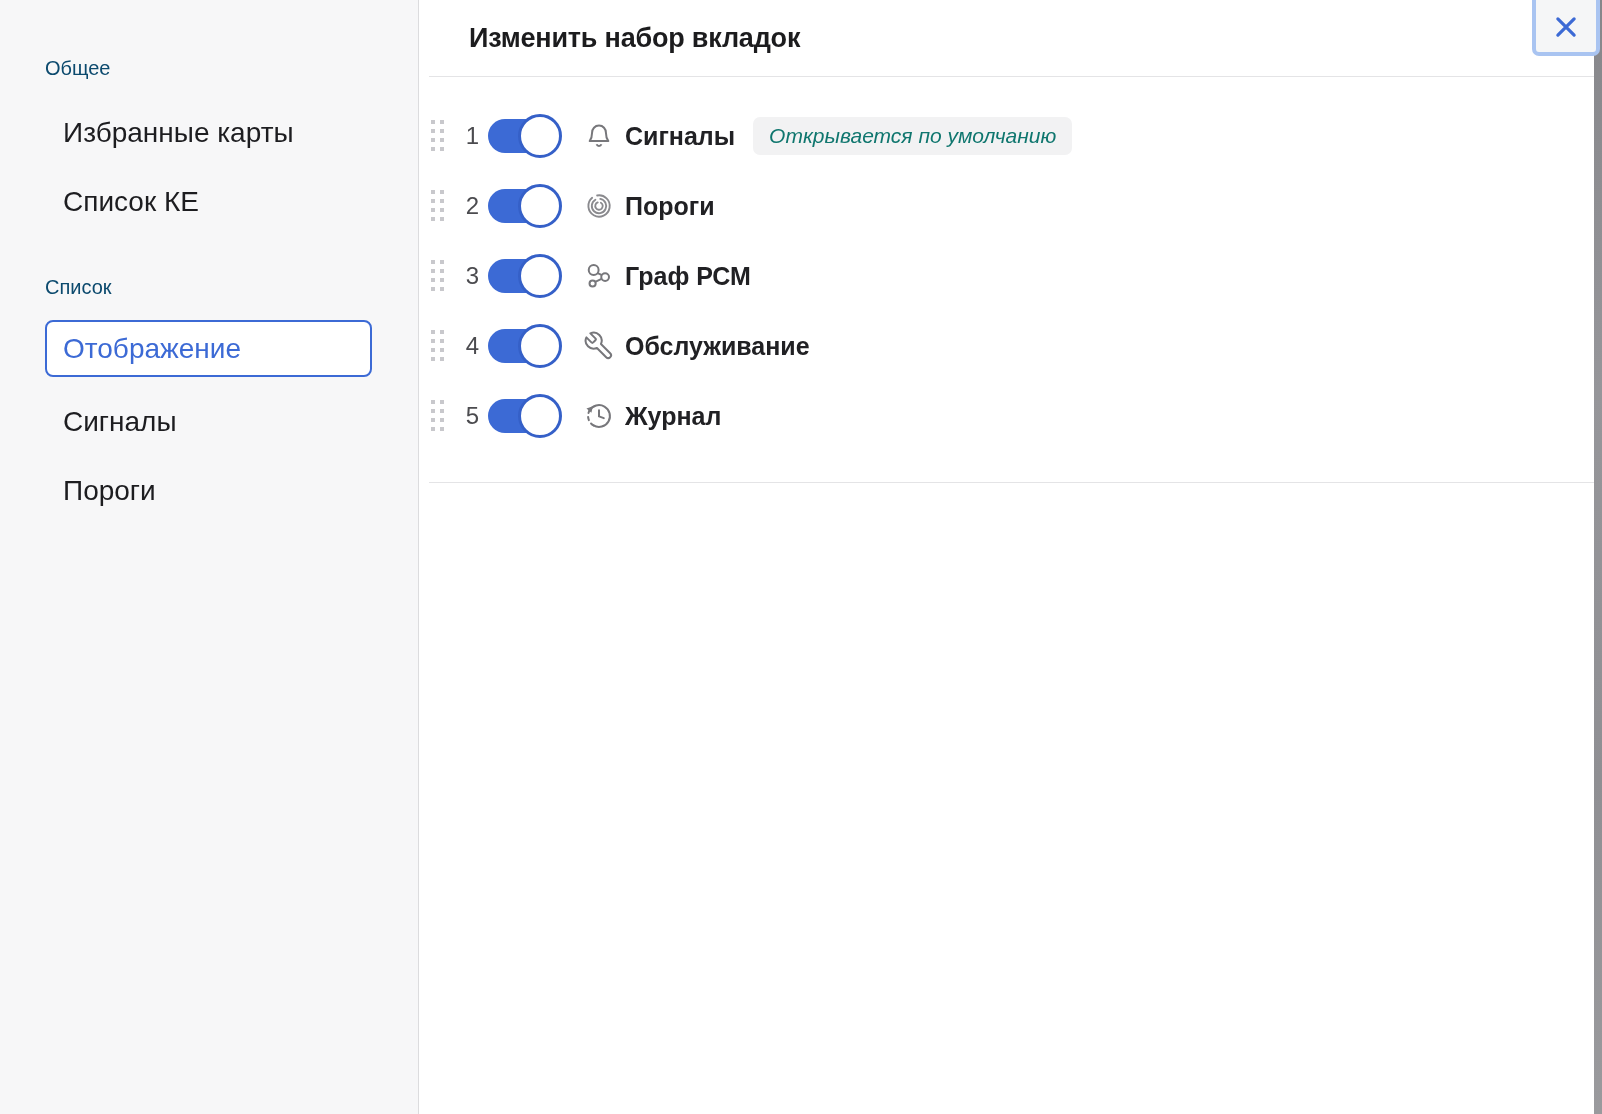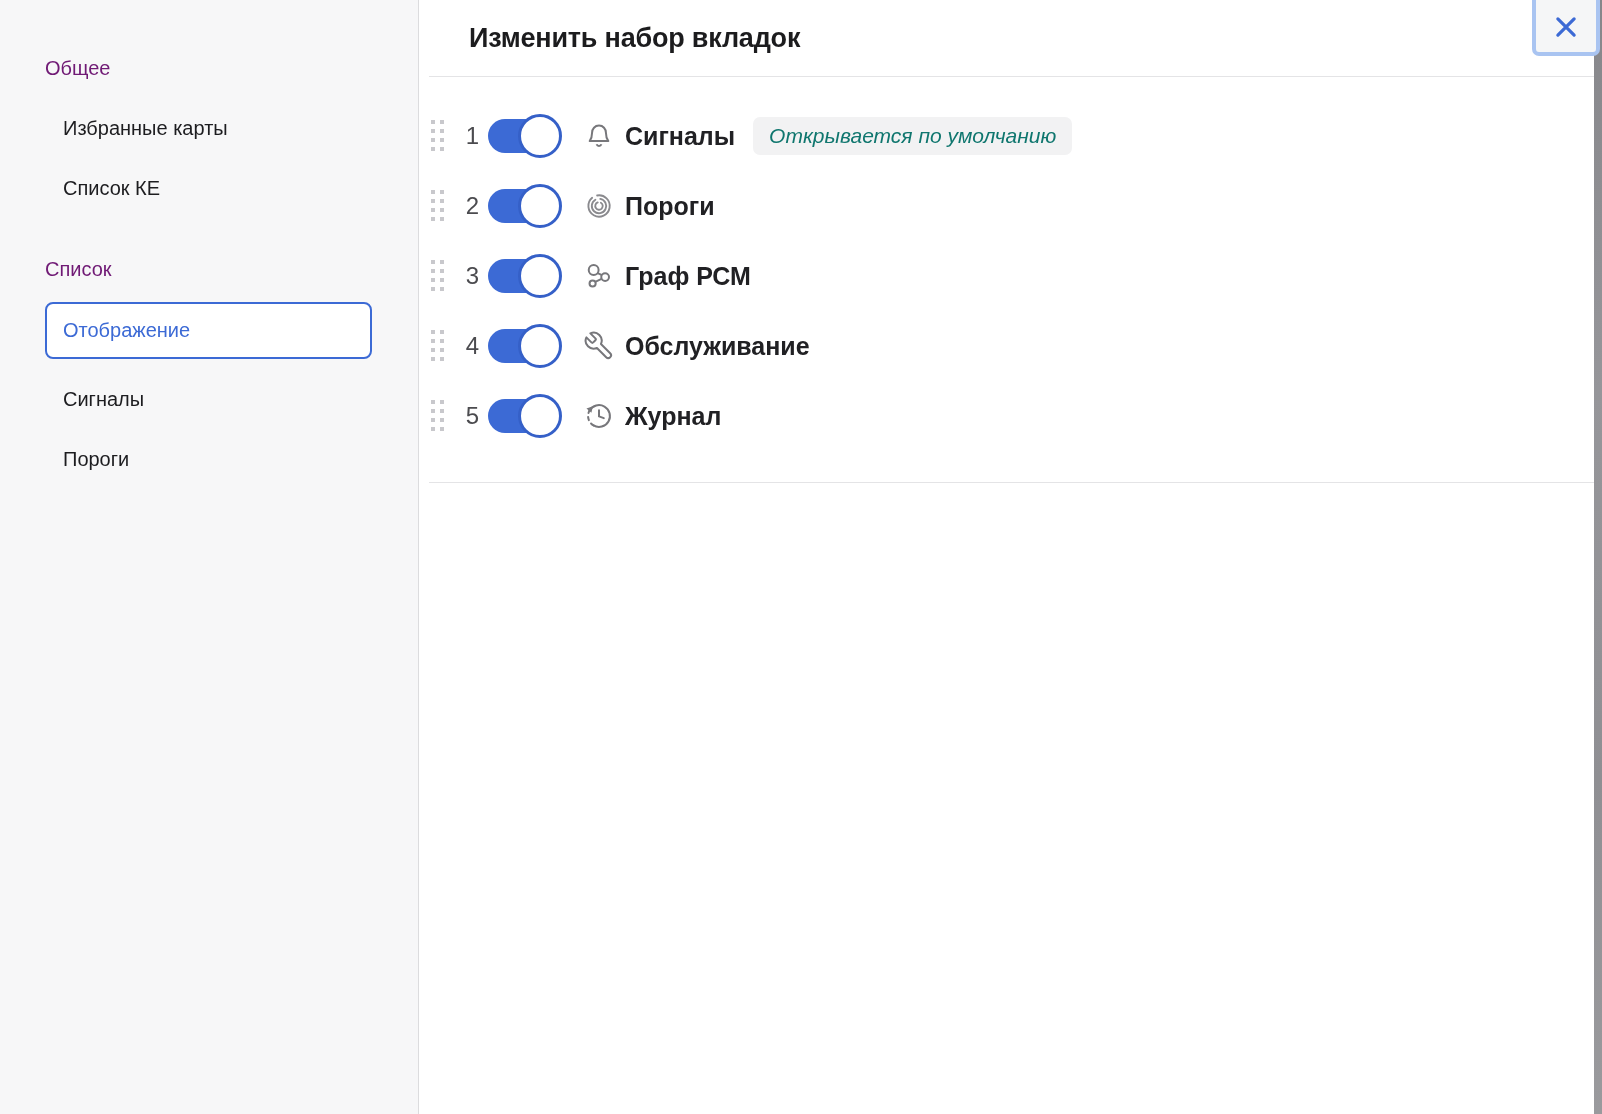--- a/index.html
+++ b/index.html
@@ -21,23 +21,23 @@
   .close-btn {
     position:absolute; top:-10px; left:1532px; width:68px; height:66px; z-index:5;
     background:#f5f6f7; border:4px solid #a9c4f1; border-radius:7px;
     display:flex; align-items:center; justify-content:center; cursor:pointer; padding-top:8px;
   }
 
   .body-row { flex:1; display:flex; min-height:0; }
 
   
   .sidebar { flex:0 0 419px; background:#f7f7f8; border-right:1px solid #dcdcde; }
-  .side-label { margin:57px 0 0 45px; font-size:20px; color:#701a75; }
+  .side-label { margin:57px 0 0 45px; font-size:20px; color:#0c4a6e; }
   .side-label.second { margin-top:58px; }
-  .side-item { margin:37px 0 0 63px; font-size:20px; color:#1d1d20; cursor:pointer; width:fit-content; }
+  .side-item { margin:37px 0 0 63px; font-size:28px; color:#1d1d20; cursor:pointer; width:fit-content; }
   .side-item.selected-box {
     margin:21px 0 0 45px; width:327px; height:57px; border:2px solid #3c6ad5; border-radius:8px;
     background:#fff; color:#3c6ad5; display:flex; align-items:center; padding-left:16px;text-align:right;
   }
   .side-item.after-box { margin-top:29px; }
 
   
   .main { flex:1; background:#fff; display:flex; flex-direction:column; }
   .main-header { margin-left:10px; height:77px; border-bottom:1px solid #e4e4e6; display:flex; align-items:center; padding-left:40px; gap:15px;justify-content:space-between; }
   .section-title { font-size:27px; font-weight:700; color:#1c1c1e; letter-spacing:-0.2px; }

